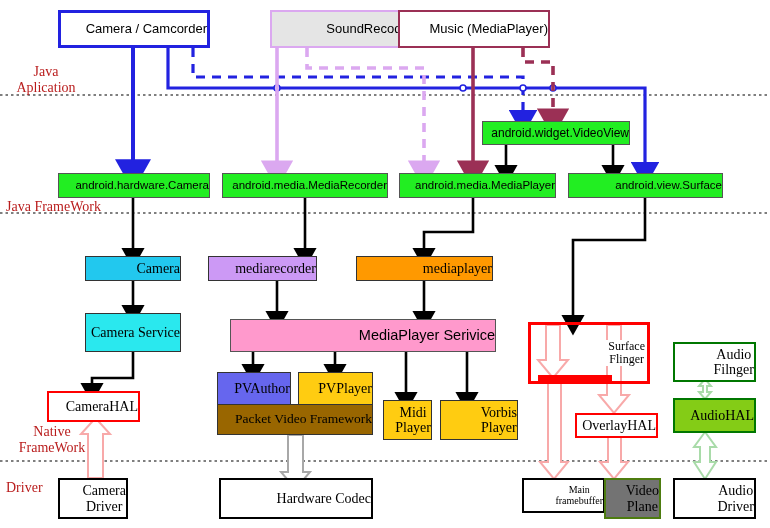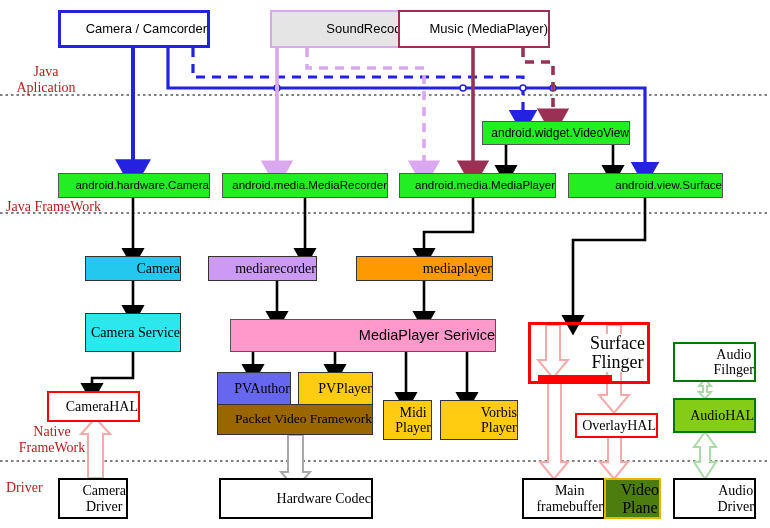--- a/index.html
+++ b/index.html
@@ -175,21 +175,21 @@
   </div>
 
   <div class="box serif" style="left:85px;top:313px;width:96px;height:39px;border:1px solid #333;background:#2ae8ee;font-size:14px;">
     <span>Camera Service</span>
   </div>
 
   <div class="box sans" style="left:230px;top:319px;width:266px;height:33px;border:1px solid #555;background:#ff99cc;font-size:14.5px;padding-left:36px;">
     <span>MediaPlayer  Serivice</span>
   </div>
 
-  <div class="box serif" style="left:528px;top:322px;width:122px;height:62px;border:3px solid #ff0000;background:transparent;font-size:18px;z-index:4;padding-left:36px;">
+  <div class="box serif" style="left:528px;top:322px;width:122px;height:62px;border:3px solid #ff0000;background:transparent;font-size:12px;z-index:4;padding-left:36px;">
     <span style="position:relative;z-index:7;background:#fff;padding:0 2px;">Surface<br>Flinger</span>
   </div>
   <div style="position:absolute;left:538px;top:375px;width:74px;height:6px;background:#ff0000;z-index:6;"></div>
 
   <div class="box serif" style="left:673px;top:342px;width:83px;height:40px;border:2px solid #007700;background:#fff;font-size:14px;">
     <span>Audio<br>Filnger</span>
   </div>
 
   <div class="box serif" style="left:217px;top:372px;width:74px;height:33px;border:1px solid #333;background:#6666ee;font-size:14px;">
     <span>PVAuthor</span>
@@ -224,25 +224,25 @@
   </div>
 
   <div class="box serif" style="left:58px;top:478px;width:70px;height:41px;border:2px solid #000;background:#fff;font-size:14px;z-index:7;">
     <span>Camera<br>Driver</span>
   </div>
 
   <div class="box serif" style="left:219px;top:478px;width:154px;height:41px;border:2px solid #000;background:#fff;font-size:14px;z-index:7;">
     <span>Hardware Codec</span>
   </div>
 
-  <div class="box serif" style="left:522px;top:478px;width:83px;height:41px;border:2px solid #000;background:#fff;font-size:14px;z-index:7;">
+  <div class="box serif" style="left:522px;top:478px;width:83px;height:35px;border:2px solid #000;background:#fff;font-size:10px;z-index:7;">
     <span>Main<br>framebuffer</span>
   </div>
 
-  <div class="box serif" style="left:604px;top:478px;width:57px;height:41px;border:2px solid #eab308;background:#4d7c0f;font-size:16px;z-index:7;">
+  <div class="box serif" style="left:604px;top:478px;width:57px;height:41px;border:2px solid #4d7c0f;background:#737373;font-size:14px;z-index:7;">
     <span>Video<br>Plane</span>
   </div>
 
   <div class="box serif" style="left:673px;top:478px;width:83px;height:41px;border:2px solid #000;background:#fff;font-size:14px;z-index:7;">
     <span>Audio<br>Driver</span>
   </div>
 
 </div>
 
 </body></html>

